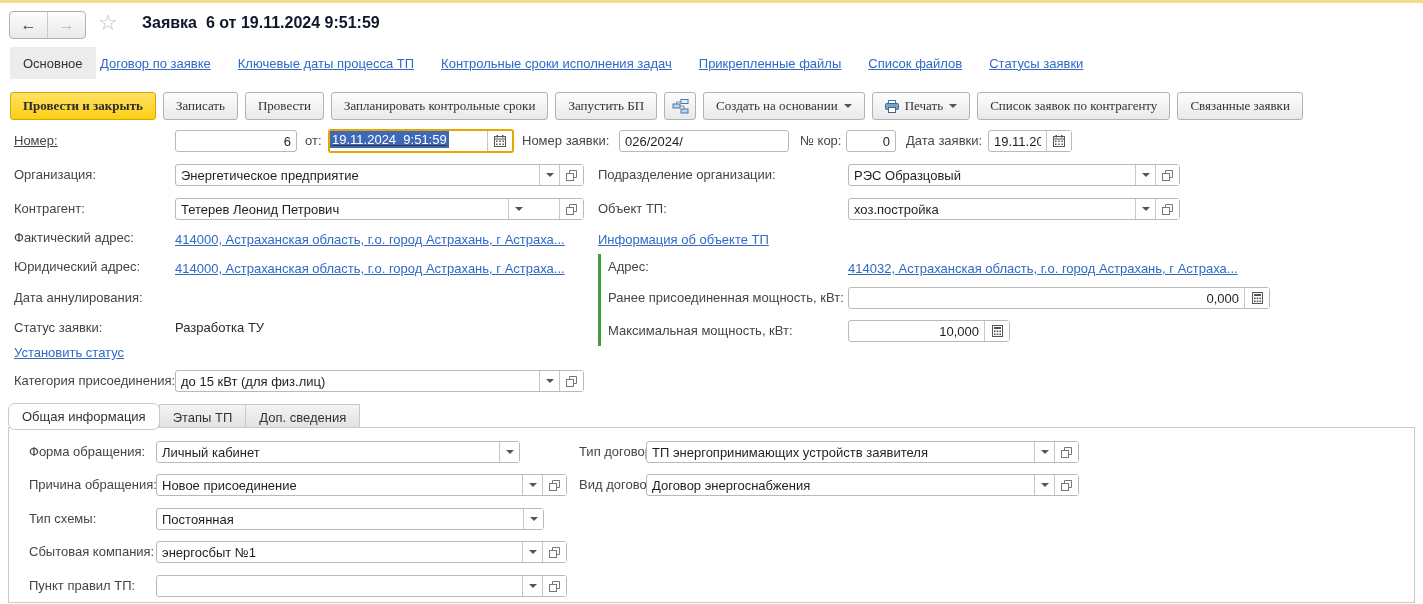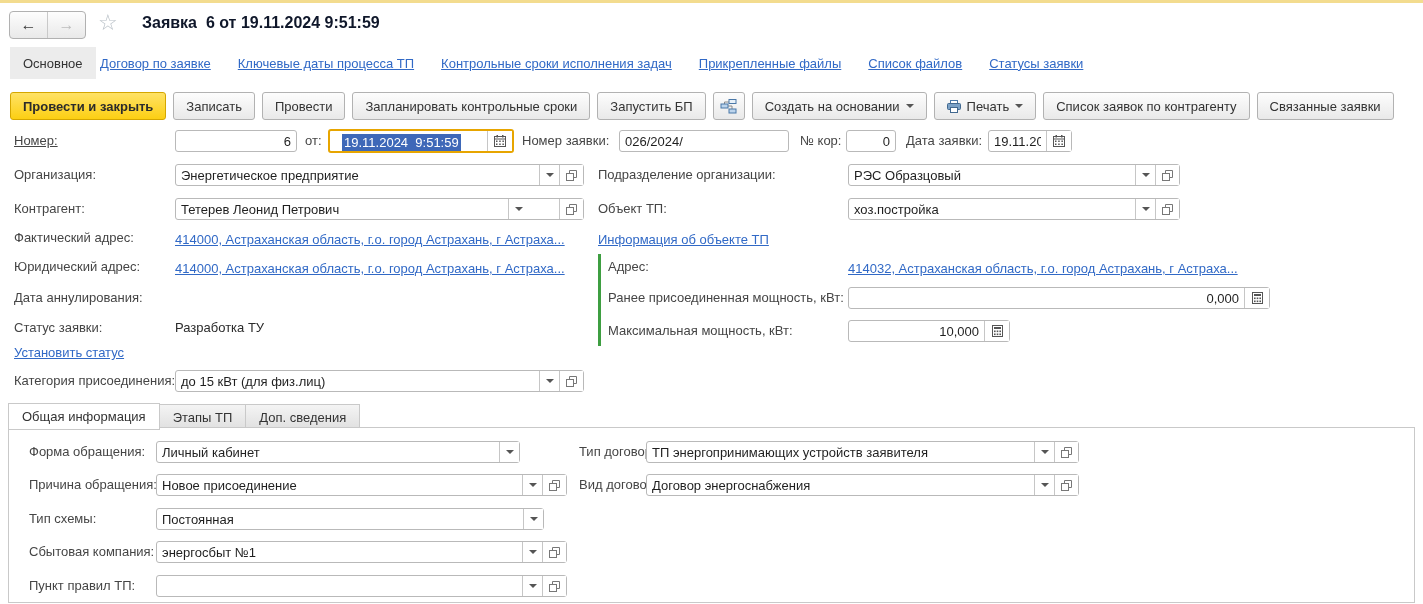--- a/index.html
+++ b/index.html
@@ -19,48 +19,48 @@
   
   .nav-active{position:absolute;left:10px;top:47px;height:32px;padding:0 13px;background:#ececec;
               display:flex;align-items:center;color:#333;}
   .navlinks{position:absolute;left:100px;top:47px;height:32px;display:flex;align-items:center;gap:27px;white-space:nowrap;}
   a.link{color:#3169c6;text-decoration:underline;cursor:pointer;}
 
   
   .toolbar{position:absolute;left:10px;top:92px;display:flex;gap:7px;}
   .btn{height:28px;padding:0 12px;display:inline-flex;align-items:center;gap:6px;white-space:nowrap;
        background:linear-gradient(#fdfdfd,#e9e9e9);border:1px solid #b2b2b2;border-radius:3px;
-       font-family:Liberation Sans, sans-serif;font-size:13px;color:#333;cursor:default;}
+       font-family:Liberation Serif, serif;font-size:13px;color:#333;cursor:default;}
   .btn.primary{background:linear-gradient(#ffe266,#fccf13);border-color:#d5a700;font-weight:bold;color:#2b2b2b;}
   .btn.iconbtn{width:32px;padding:0;justify-content:center;}
   .caret{width:0;height:0;border-left:4px solid transparent;border-right:4px solid transparent;border-top:4px solid #555;display:inline-block;}
 
   
   .lbl{position:absolute;color:#454545;line-height:22px;white-space:nowrap;}
   .static{position:absolute;color:#2b2b2b;line-height:22px;white-space:nowrap;}
   .flink{position:absolute;line-height:18px;white-space:nowrap;color:#3169c6;text-decoration:underline;cursor:pointer;}
   .fgroup{position:absolute;height:22px;display:flex;align-items:stretch;border:1px solid #b9b9b9;border-radius:3px;
           background:#fff;box-sizing:border-box;}
   .fgroup input{border:none;outline:none;flex:1;min-width:0;padding:0 5px;background:transparent;
                 font-family:"Liberation Sans",sans-serif;font-size:13px;color:#1f1f1f;}
   .fgroup input.num{text-align:right;}
   .gbtn{width:19px;border-left:1px solid #c6c6c6;display:flex;align-items:center;justify-content:center;
         background:#fff;cursor:pointer;flex:0 0 auto;}
   .gbtn.open{width:23px;}
   .gbtn.cal,.gbtn.calc{width:24px;}
   .fgroup.focused{border:2px solid #e7a500;height:24px;}
-  .selinput{flex:1;display:flex;align-items:flex-end;padding-left:12px;overflow:hidden;}
+  .selinput{flex:1;display:flex;align-items:flex-start;padding-left:0;overflow:hidden;text-decoration:underline;}
   .sel{background:#3e68b8;color:#fff;white-space:pre;padding:1px 2px;}
   .greenline{position:absolute;left:598px;top:254px;width:3px;height:92px;background:#3e9e41;}
 
   
   .tabstrip{position:absolute;left:8px;top:403px;display:flex;align-items:flex-end;}
   .tab{height:24px;padding:0 13px;display:flex;align-items:center;border:1px solid #c9c9c9;margin-right:-1px;
        background:linear-gradient(#f4f4f4,#e0e0e0);color:#333;white-space:nowrap;cursor:pointer;}
-  .tab.active{height:25px;background:#fff;position:relative;z-index:2;}
+  .tab.active{height:25px;background:#fff;position:relative;z-index:2;border-radius:7px;}
   .panel{position:absolute;left:8px;top:427px;width:1407px;height:176px;border:1px solid #c9c9c9;
          box-sizing:border-box;background:#fff;}
   .panel .lbl,.panel .fgroup{position:absolute;}
 
   svg{display:block;}
 </style>
 </head>
 <body>
 
 <div class="screen">

